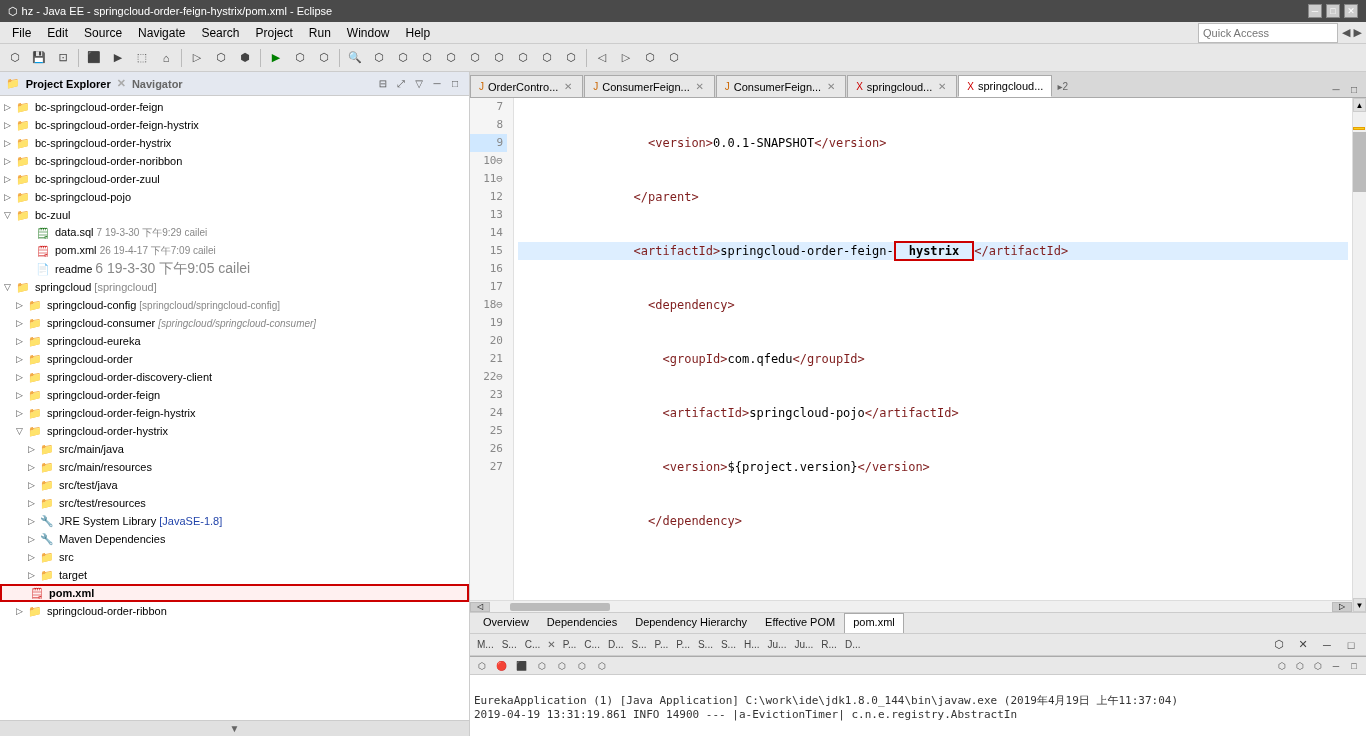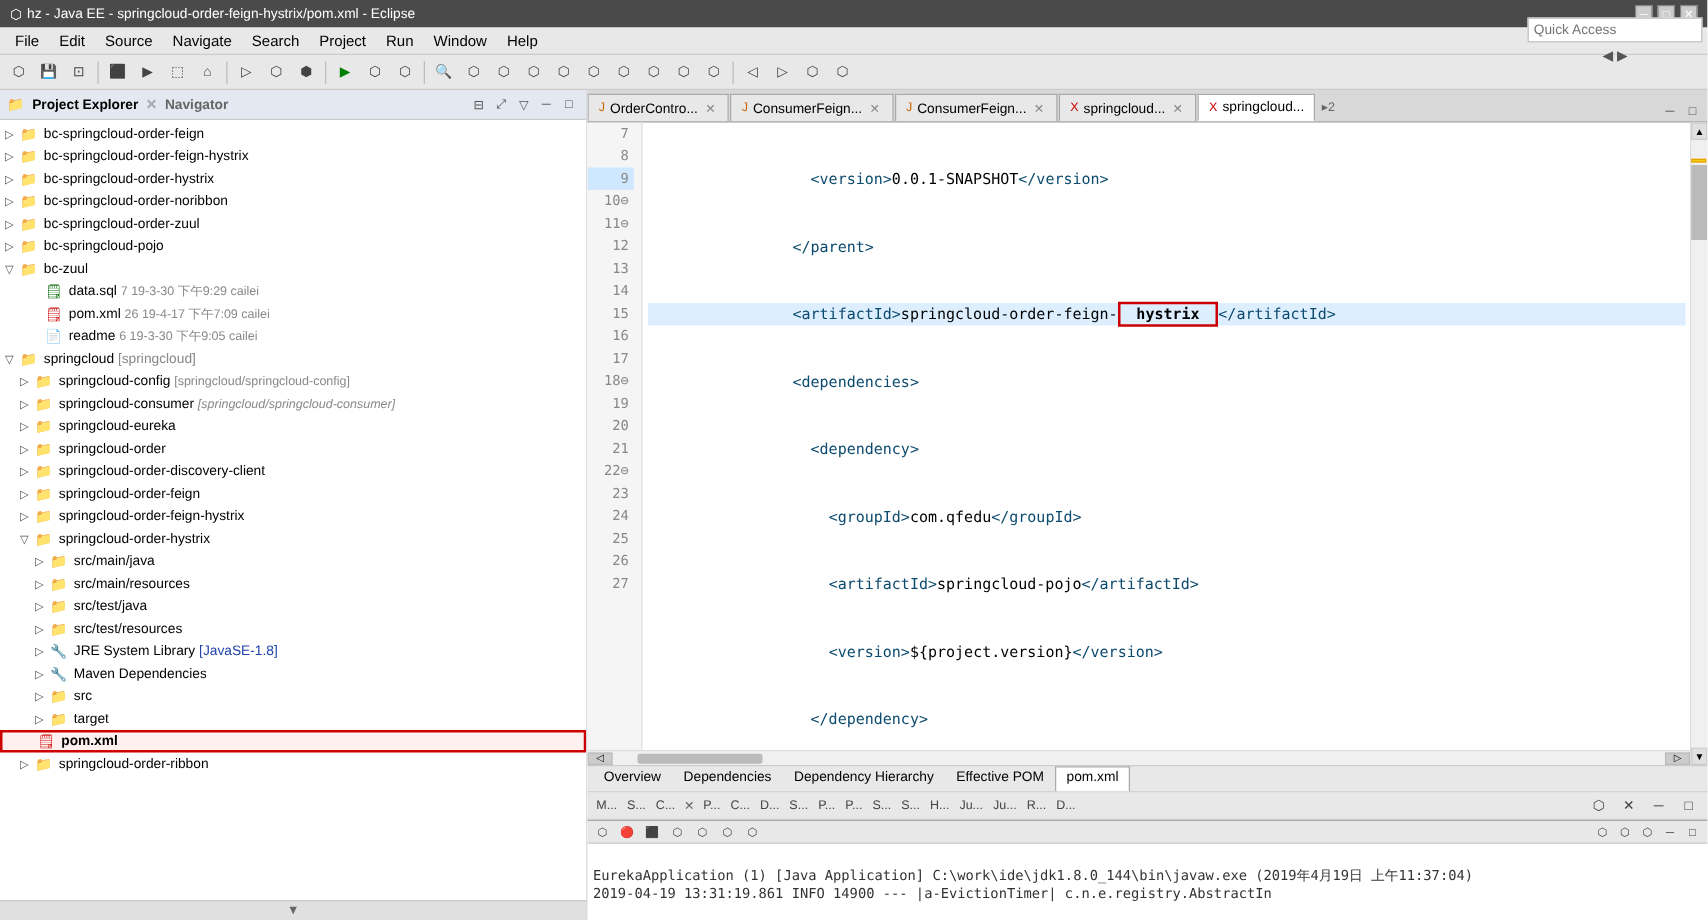--- a/index.html
+++ b/index.html
@@ -12,21 +12,21 @@
     .title-btn { width: 14px; height: 14px; border: 1px solid #888; background: #ccc; cursor: pointer; font-size: 9px; display: flex; align-items: center; justify-content: center; }
     
     
     .menu-bar { background: #e8e8e8; height: 22px; display: flex; align-items: center; padding: 0 4px; border-bottom: 1px solid #ccc; }
     .menu-item { padding: 2px 8px; cursor: pointer; font-size: 12px; }
     
     
     .toolbar { background: #e8e8e8; height: 28px; display: flex; align-items: center; padding: 0 4px; border-bottom: 1px solid #ccc; gap: 2px; }
     .toolbar-btn { width: 22px; height: 22px; border: 1px solid transparent; background: transparent; cursor: pointer; display: flex; align-items: center; justify-content: center; font-size: 11px; color: #444; }
     .toolbar-separator { width: 1px; height: 18px; background: #bbb; margin: 0 2px; }
-    .quick-access { margin-left: auto; display: flex; align-items: center; gap: 4px; flex-direction: column; }
+    .quick-access { margin-left: auto; display: flex; align-items: center; gap: 4px; }
     .quick-access-input { border: 1px solid #bbb; height: 20px; width: 140px; padding: 0 4px; font-size: 11px; }
     
     
     .main-layout { display: flex; height: calc(736px - 22px - 22px - 28px); }
     
     
     .left-panel { width: 470px; display: flex; flex-direction: column; border-right: 1px solid #ccc; background: #f5f5f5; }
     .panel-header { background: #e4e8f0; height: 24px; display: flex; align-items: center; padding: 0 6px; border-bottom: 1px solid #ccc; font-size: 11px; font-weight: bold; gap: 6px; }
     .panel-header-controls { margin-left: auto; display: flex; gap: 2px; }
     .panel-header-btn { width: 16px; height: 16px; border: none; background: transparent; cursor: pointer; font-size: 10px; color: #555; display: flex; align-items: center; justify-content: center; }
@@ -52,21 +52,21 @@
     .tab-more { padding: 0 4px; height: 22px; display: flex; align-items: center; color: #666; font-size: 10px; margin-right: 4px; }
     
     
     .editor-content { flex: 1; overflow: auto; display: flex; }
     .line-numbers { width: 44px; background: #f5f5f5; border-right: 1px solid #e0e0e0; padding: 0; text-align: right; color: #888; font-family: monospace; font-size: 12px; line-height: 18px; padding-right: 6px; padding-top: 0; flex-shrink: 0; user-select: none; }
     .line-num { height: 18px; display: flex; align-items: center; justify-content: flex-end; padding-right: 4px; font-size: 11px; }
     .line-num.has-marker { background: #d0e8ff; }
     .code-area { flex: 1; font-family: monospace; font-size: 12px; line-height: 18px; padding: 0 4px; white-space: pre; overflow-x: auto; }
     .code-line { height: 18px; display: flex; align-items: center; }
     .code-line.selected-line { background: #ddeeff; }
-    .hl-tag { color: #0c4a6e; }
+    .hl-tag { color: #7f1d1d; }
     
     
     .bottom-tabs { background: #e8e8e8; height: 22px; display: flex; border-top: 1px solid #ccc; border-bottom: 1px solid #ccc; padding: 0 4px; }
     .bottom-tab { padding: 2px 8px; font-size: 11px; cursor: pointer; border: 1px solid transparent; }
     .bottom-tab.active { background: #fff; border-color: #aaa; border-bottom: none; }
     
     
     .bottom-toolbar { background: #e8e8e8; height: 22px; display: flex; align-items: center; padding: 0 4px; gap: 2px; border-bottom: 1px solid #ccc; font-size: 10px; overflow: hidden; }
     
     
@@ -217,21 +217,21 @@
         <span class="tree-label">data.sql <span style="color:#888;font-size:10px;">7  19-3-30  下午9:29  cailei</span></span>
       </div>
       <div class="tree-item" style="padding-left:24px;">
         <span class="tree-indent"></span>
         <span class="tree-icon" style="color:#cc0000;">🗒</span>
         <span class="tree-label">pom.xml <span style="color:#888;font-size:10px;">26  19-4-17  下午7:09  cailei</span></span>
       </div>
       <div class="tree-item" style="padding-left:24px;">
         <span class="tree-indent"></span>
         <span class="tree-icon">📄</span>
-        <span class="tree-label">readme <span style="color:#888;font-size:10px;">6  19-3-30  下午9:05  cailei</span></span>
+        <span class="tree-label">readme <span style="color:#888;font-size:14px;">6  19-3-30  下午9:05  cailei</span></span>
       </div>
       <div class="tree-item">
         <span class="tree-arrow">▽</span>
         <span class="tree-icon folder-icon">📁</span>
         <span class="tree-label">springcloud <span style="color:#888;">[springcloud]</span></span>
       </div>
       <div class="tree-item" style="padding-left:16px;">
         <span class="tree-arrow">▷</span>
         <span class="tree-icon folder-icon">📁</span>
         <span class="tree-label">springcloud-config <span style="color:#888;font-size:10px;">[springcloud/springcloud-config]</span></span>
@@ -394,23 +394,20 @@
             <div class="code-line">
               &nbsp;&nbsp;&nbsp;&nbsp;<span class="hl-tag">&lt;version&gt;</span>0.0.1-SNAPSHOT<span class="hl-tag">&lt;/version&gt;</span>
             </div>
             <div class="code-line">
               &nbsp;&nbsp;<span class="hl-tag">&lt;/parent&gt;</span>
             </div>
             <div class="code-line selected-line" style="background:#ddeeff;">
               &nbsp;&nbsp;<span class="hl-tag">&lt;artifactId&gt;</span>springcloud-order-feign-<span style="border:2px solid #cc0000; display:inline-block; padding:0 13px; line-height:16px; color:#000; font-weight:bold;">hystrix</span><span class="hl-tag">&lt;/artifactId&gt;</span>
             </div>
             <div class="code-line">
-              &nbsp;&nbsp;<span class="hl-tag">&lt;dependencies&gt;</span>
-            </div>
-            <div class="code-line">
               &nbsp;&nbsp;&nbsp;&nbsp;<span class="hl-tag">&lt;dependency&gt;</span>
             </div>
             <div class="code-line">
               &nbsp;&nbsp;&nbsp;&nbsp;&nbsp;&nbsp;<span class="hl-tag">&lt;groupId&gt;</span>com.qfedu<span class="hl-tag">&lt;/groupId&gt;</span>
             </div>
             <div class="code-line">
               &nbsp;&nbsp;&nbsp;&nbsp;&nbsp;&nbsp;<span class="hl-tag">&lt;artifactId&gt;</span>springcloud-pojo<span class="hl-tag">&lt;/artifactId&gt;</span>
             </div>
             <div class="code-line">
               &nbsp;&nbsp;&nbsp;&nbsp;&nbsp;&nbsp;<span class="hl-tag">&lt;version&gt;</span>${project.version}<span class="hl-tag">&lt;/version&gt;</span>

